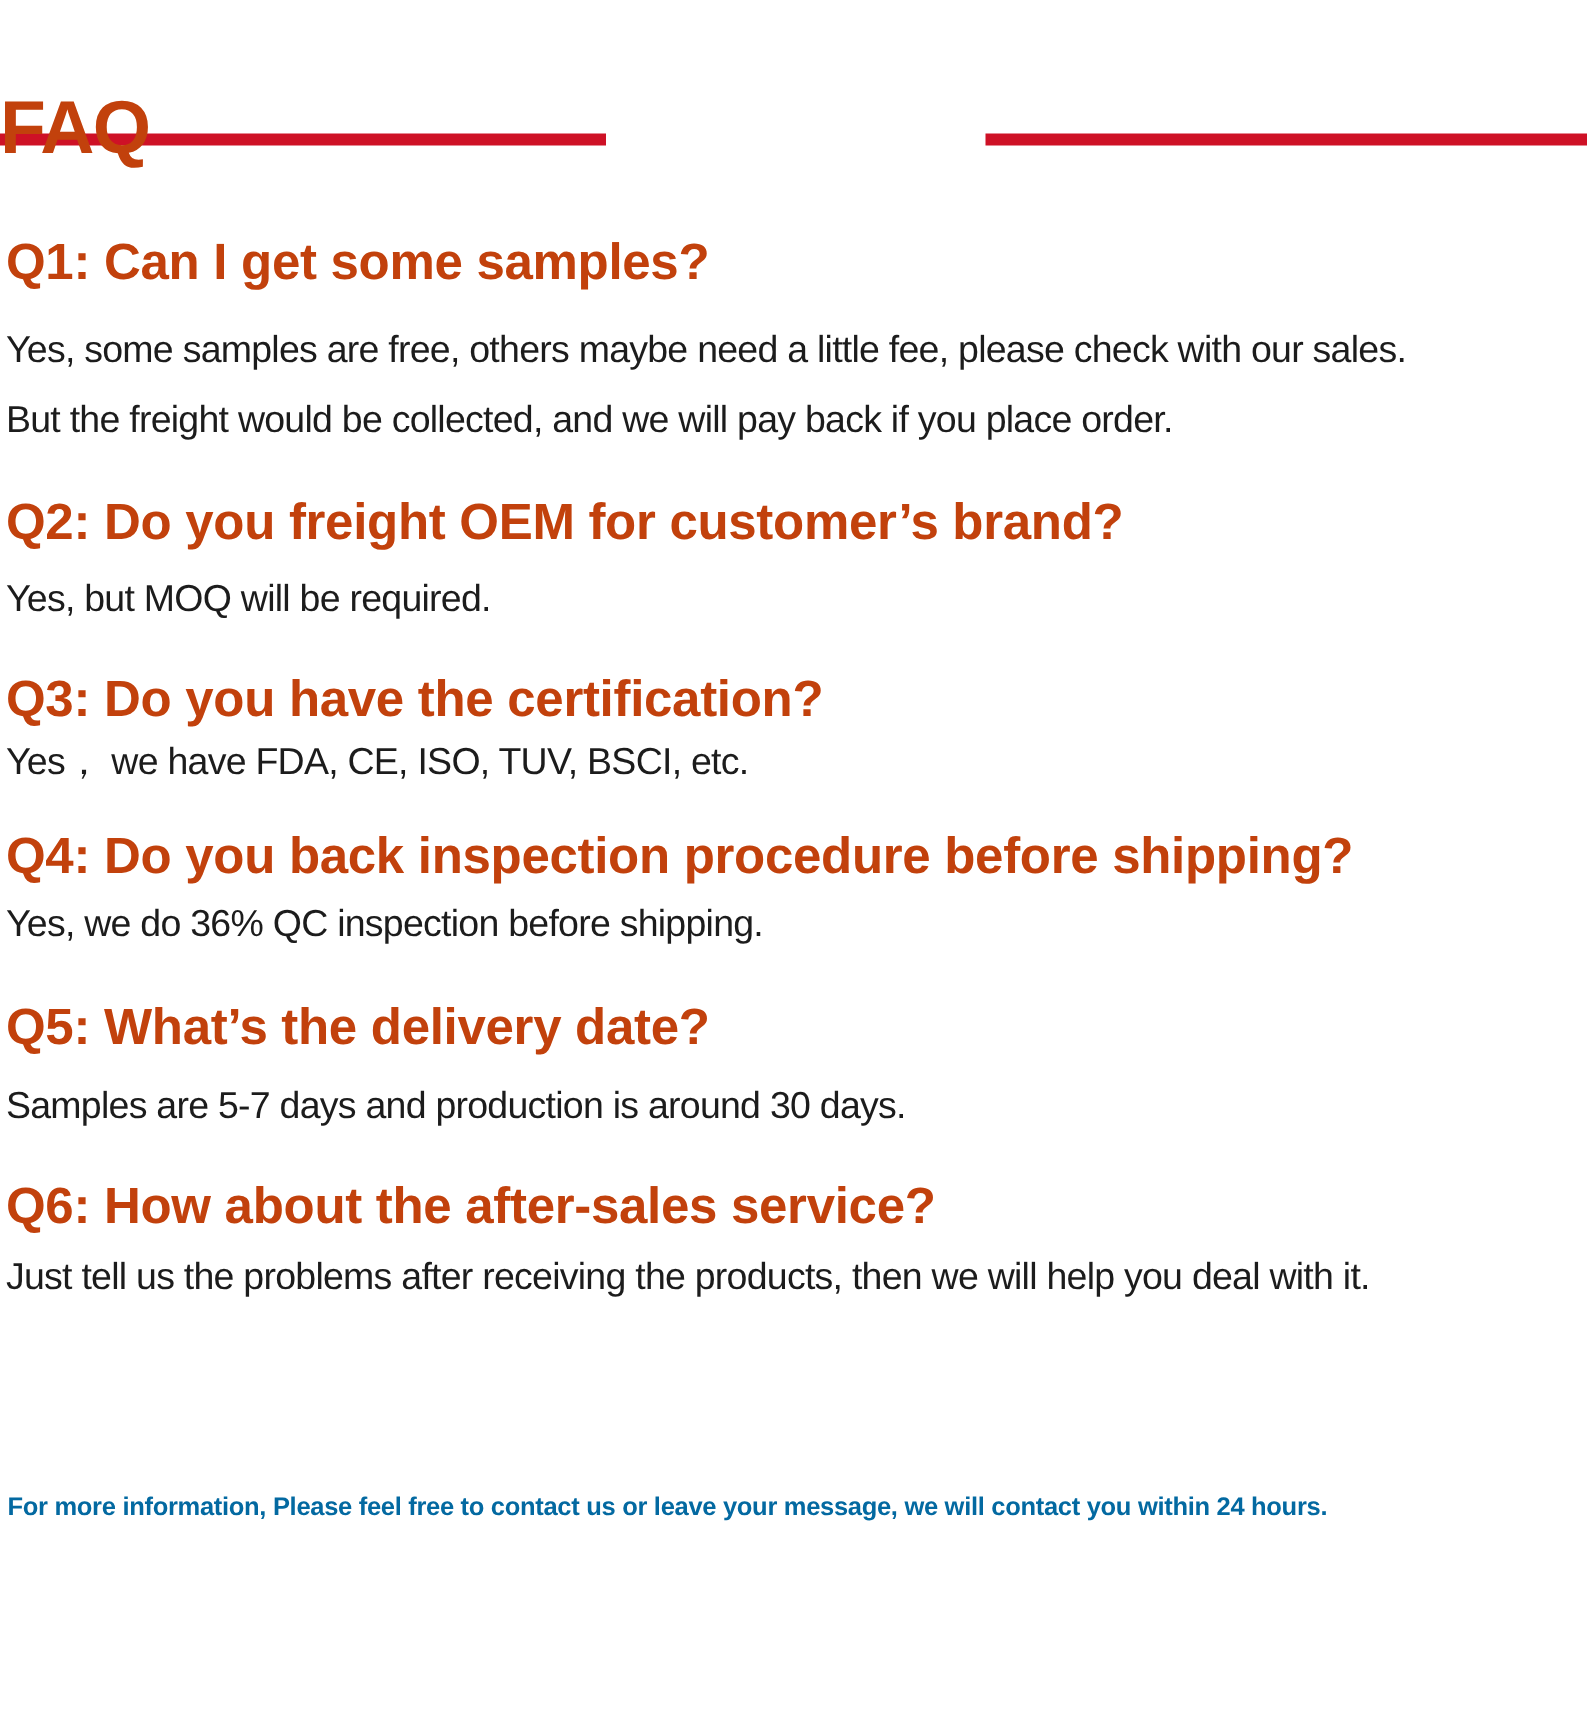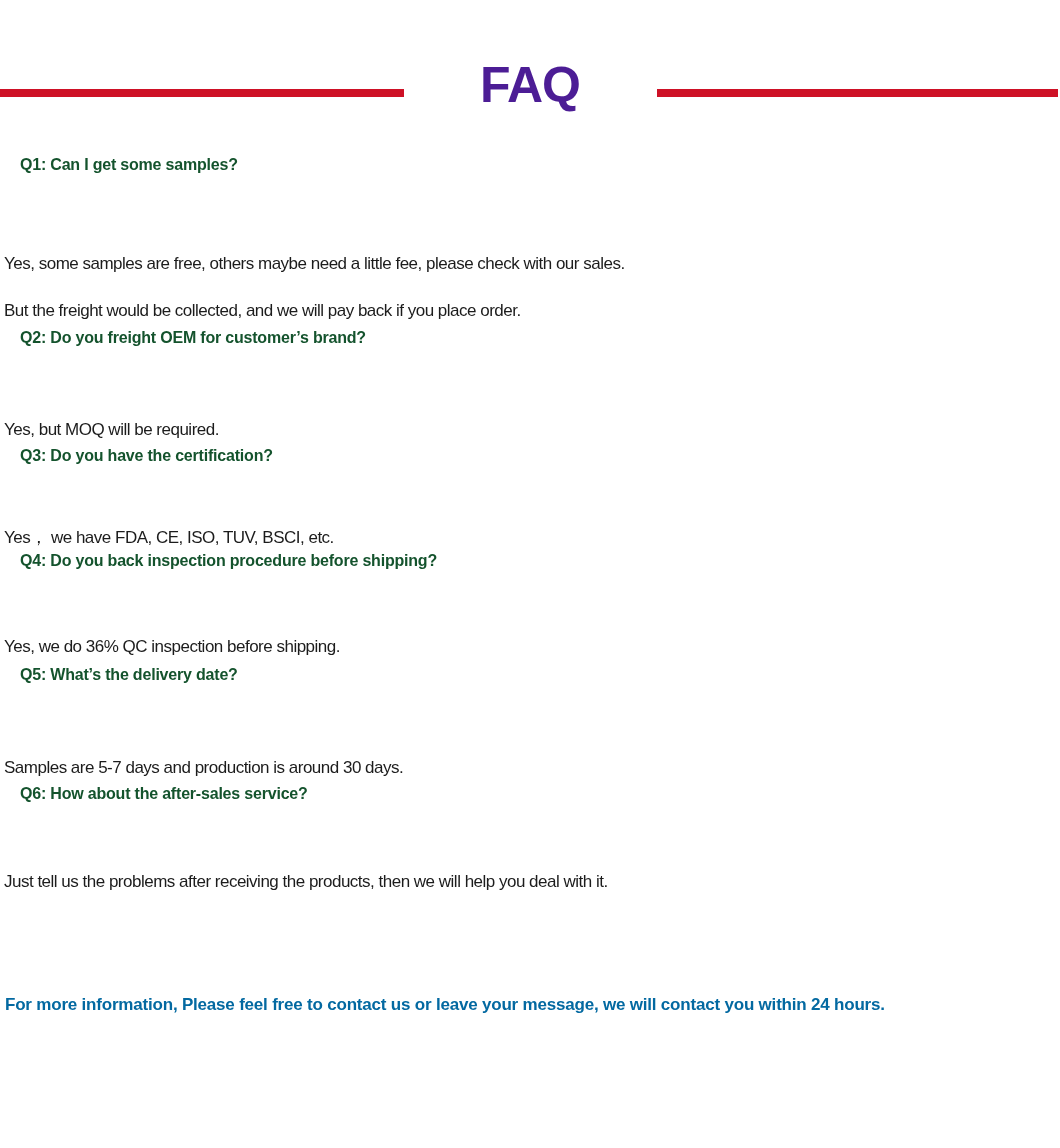--- a/index.html
+++ b/index.html
@@ -12,54 +12,53 @@
     overflow: hidden;
     font-family: "Liberation Sans", sans-serif;
     color: #1a1a1a;
   }
   
   .faq-title {
     position: absolute;
     top: 60px;
     left: 0;
     width: 100%;
-    text-align: center;
+    text-align: left;
     font-size: 50px;
     font-weight: bold;
     letter-spacing: -1px;
-    color: #4c1d95;
+    color: #c2410c;
     line-height: 1;
   }
   .rule {
     position: absolute;
     top: 89px;
     height: 8px;
     background: #CE1126;
   }
   .rule-left  { left: 0;    width: 404px; }
   .rule-right { left: 657px; width: 401px; }
   
   .q {
     position: absolute;
-    left: 20px;
-    font-size: 16px;
+    left: 4px;
+    font-size: 34px;
     font-weight: bold;
     letter-spacing: -0.2px;
     white-space: nowrap;
-    color: #14532d;
+    color: #c2410c;
   }
   .a {
     position: absolute;
     left: 4px;
-    font-size: 17px;
+    font-size: 25px;
     font-weight: normal;
     letter-spacing: -0.5px;
     white-space: nowrap;
     color: #1c1c1c;
-    margin-top: 35px;
   }
   .q1  { top: 156px; }
   .a1a { top: 219px; }
   .a1b { top: 266px; }
   .q2  { top: 329px; }
   .a2  { top: 385px; }
   .q3  { top: 447px; text-align: center; }
   .a3  { top: 491px; }
   .q4  { top: 552px; }
   .a4  { top: 602px; }

